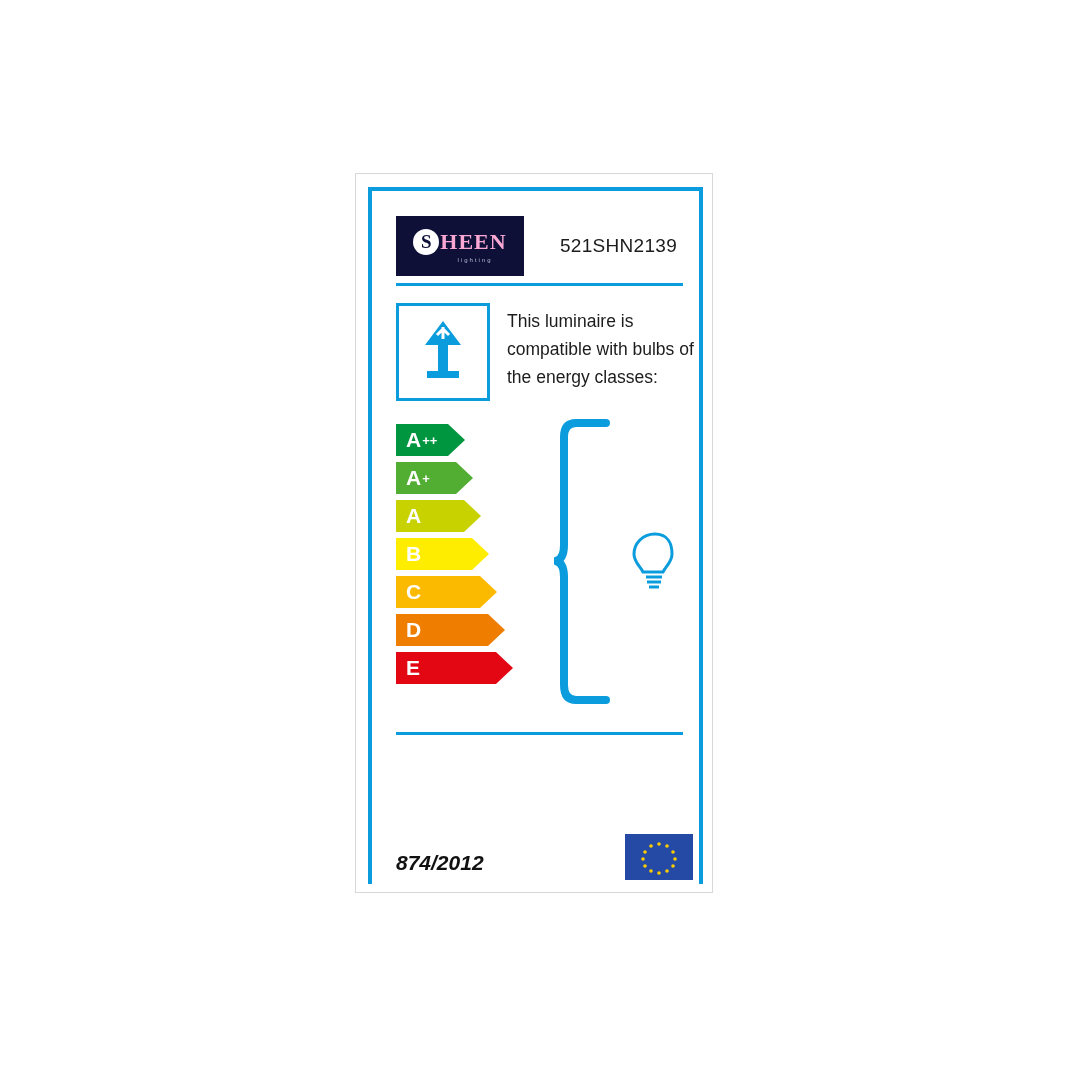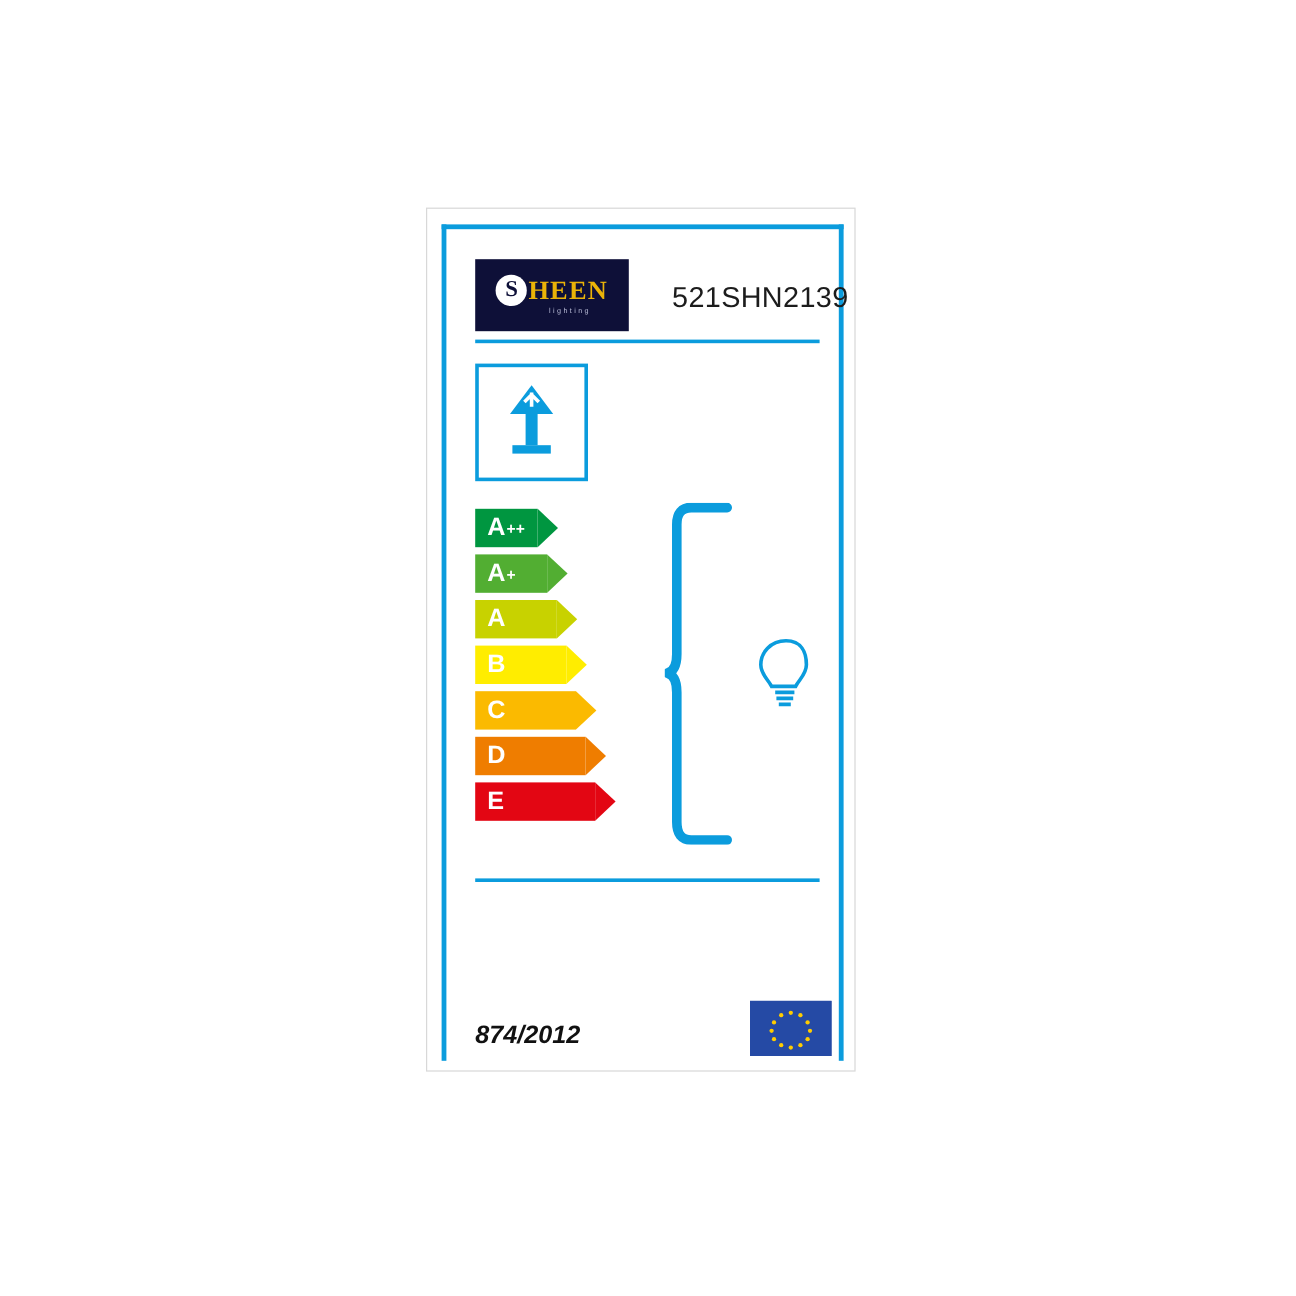--- a/index.html
+++ b/index.html
@@ -71,34 +71,34 @@
     align-items: center;
     justify-content: center;
     font-family: "Liberation Serif", serif;
     margin-right: 1px;
   }
   .brand-text {
     font-family: "Liberation Serif", serif;
     font-size: 22px;
     font-weight: bold;
     letter-spacing: 1px;
-    color: #eab308;
+    color: #f9a8d4;
   }
   .brand-sub {
     font-size: 6px;
     color: #b9bcd6;
     letter-spacing: 2px;
     margin-top: 2px;
     margin-left: 30px;
   }
   .model-code {
     position: absolute;
     left: 188px;
     top: 44px;
-    font-size: 24px;
+    font-size: 19px;
     color: #1c1c1c;
     letter-spacing: 0.3px;
   }
   .header-rule {
     position: absolute;
     left: 24px;
     top: 92px;
     width: 287px;
     height: 3px;
     background: #0b9cdd;
@@ -229,20 +229,21 @@
     <div class="lamp-box">
       <span>
         <svg width="52" height="66" viewBox="0 0 52 66" aria-hidden="true">
           <path d="M26 4 L44 28 L8 28 Z" fill="#0b9cdd"></path>
           <rect x="21" y="28" width="10" height="26" fill="#0b9cdd"></rect>
           <rect x="10" y="54" width="32" height="7" fill="#0b9cdd"></rect>
           <path d="M26 10 L26 22 M20 18 L26 12 L32 18" stroke="#ffffff" stroke-width="3" fill="none"></path>
         </svg>
       </span>
     </div>
+    <div class="compat-text">This luminaire is compatible with bulbs of the energy classes:</div>
 
     <div class="bars">
       <div class="bar">
         <div class="bar-body" style="width:52px;background:#009640;">
           <span>A</span>
             <span class="bar-sup">++</span>
         </div>
         <div class="bar-arrow" style="border-left:17px solid #009640;"></div>
       </div>
       <div class="bar">

